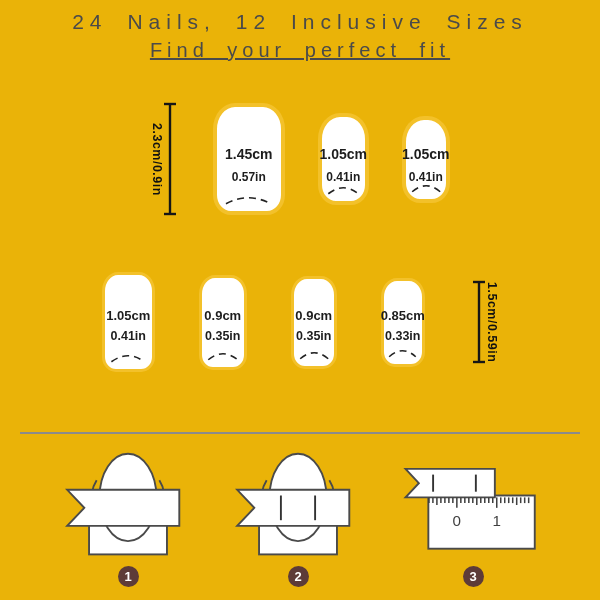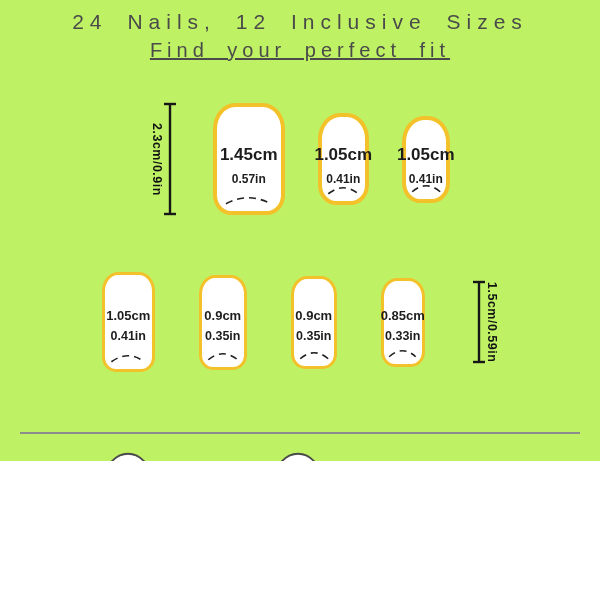--- a/index.html
+++ b/index.html
@@ -4,38 +4,38 @@
 <style>
   :root{
     --yellow:#F3C12A;
     --ink:#1d1d1d;
     --line:#4a4a4a;
     --badge:#5d3b38;
     --title:#4a4a4a;
   }
   html,body{margin:0;padding:0;}
   body{background:#fff;font-family:"Liberation Sans",sans-serif;}
-  .canvas{position:relative;width:600px;height:461px;background:#bef264;overflow:hidden;}
+  .canvas{position:relative;width:600px;height:600px;background:#eab308;overflow:hidden;}
 
   
   .title{padding-top:10px;text-align:center;color:var(--title);}
   .t1{font-size:21px;letter-spacing:6px;word-spacing:8px;}
   .t2{font-size:20px;letter-spacing:5px;word-spacing:8px;margin-top:5px;text-decoration:underline;}
 
   
   .nail-row{display:flex;align-items:center;justify-content:center;}
   .row1{margin-top:40px;gap:33px;}
   .row2{margin-top:56px;gap:44px;}
   .nail{box-sizing:border-box;background:#fff;border:4px solid var(--yellow);
         display:flex;flex-direction:column;align-items:center;justify-content:center;
         gap:10px;position:relative;flex:0 0 auto;}
   .row1 .nail{border-radius:22px 22px 18px 18px / 26px 26px 20px 20px;padding-top:12px;}
   .row2 .nail{border-width:3px;border-radius:16px 16px 14px 14px / 19px 19px 15px 15px;padding-top:8px;gap:8px;}
   .nail .cm,.nail .in{font-weight:bold;color:var(--ink);line-height:1;white-space:nowrap;}
-  .row1 .cm{font-size:17px;} .row1 .in{font-size:12px;}
+  .row1 .cm{font-size:14px;} .row1 .in{font-size:12px;}
   .row2 .cm{font-size:13px;}   .row2 .in{font-size:12.5px;}
   .smile{position:absolute;bottom:5px;left:12%;width:76%;height:15px;}
   .smile path{fill:none;stroke:#222;stroke-width:1.6;stroke-dasharray:7 5;vector-effect:non-scaling-stroke;}
 
   
   .measure{display:flex;align-items:center;flex:0 0 auto;}
   .measure-left{margin-right:3px;}
   .measure-right{margin-left:3px;}
   .vline line{stroke:#161616;stroke-width:2.4;}
   .vlabel{writing-mode:vertical-rl;font-size:12.5px;font-weight:bold;color:#111;

